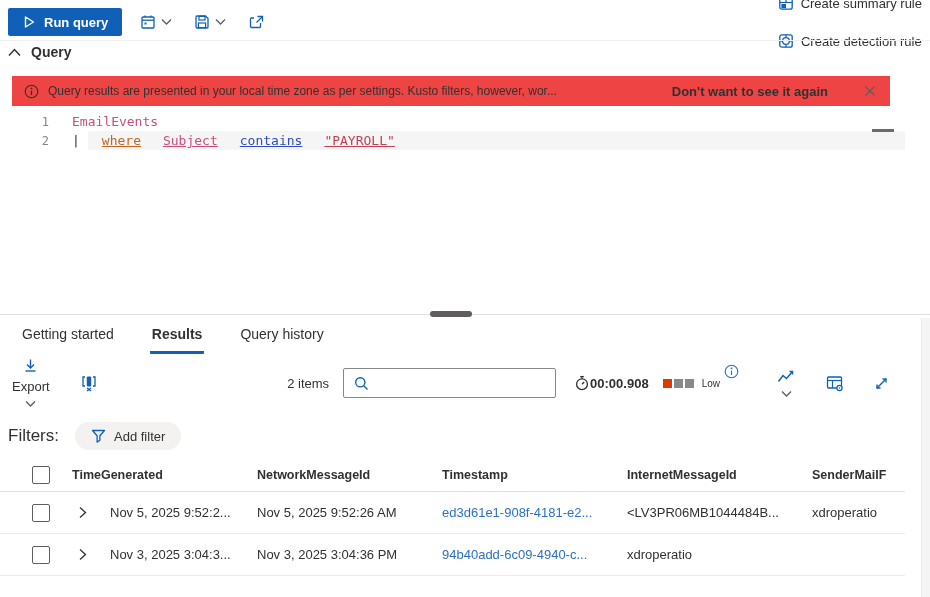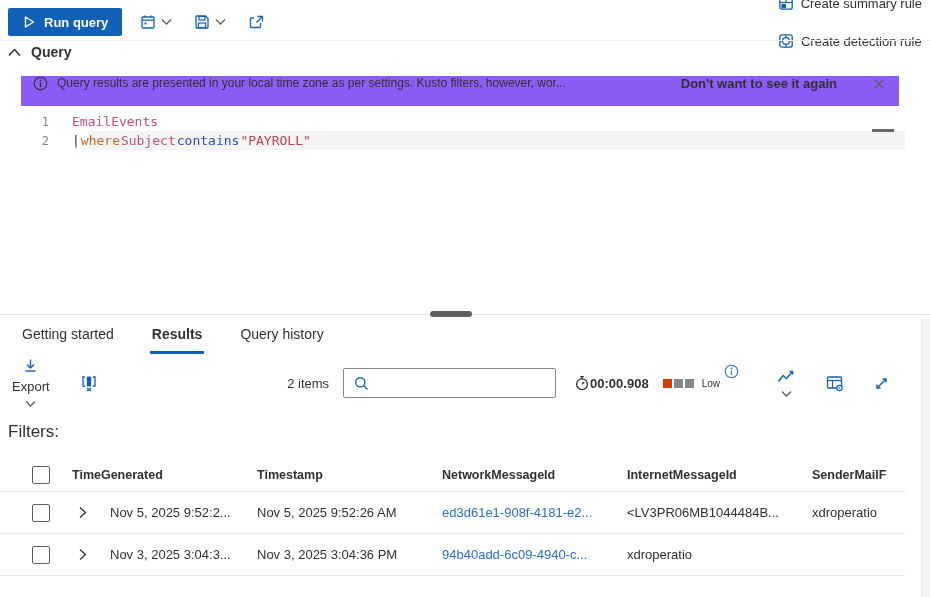--- a/index.html
+++ b/index.html
@@ -22,34 +22,34 @@
   .cmd-gap{ width:14px; }
   .cmdbar-right{ margin-left:auto; display:flex; align-items:center; gap:22px;flex-direction:column; }
   .cmd-link{ display:flex; align-items:center; gap:7px; background:none; border:none; cursor:pointer;
     font-size:13px; color:var(--text); font-family:"Liberation Sans",sans-serif; }
 
   
   .query-header{ position:absolute; top:44px; left:8px; display:flex; align-items:center; gap:10px; cursor:pointer; }
   .query-header .title{ font-size:14px; font-weight:bold; }
 
   
-  .banner{ position:absolute; top:76px; left:21px; width:878px; height:30px; background:#8b5cf6;
-    display:flex; align-items:flex-start; padding:0 12px; }
+  .banner{ position:absolute; top:76px; left:12px; width:878px; height:30px; background:#ef4444;
+    display:flex; align-items:center; padding:0 12px; }
   .banner .msg{ font-size:12px; color:var(--text); margin-left:9px; white-space:nowrap; overflow:hidden; }
   .banner .dismiss{ margin-left:auto; font-size:13px; font-weight:bold; white-space:nowrap; cursor:pointer; padding-right:34px; }
   .banner .close{ background:none; border:none; cursor:pointer; padding:2px; }
 
   
   .editor{ position:absolute; top:112px; left:0; width:930px; height:198px; font-family:"DejaVu Sans Mono", monospace; font-size:13px; }
   .code-line{ position:relative; height:19px; display:flex; align-items:center; }
   .code-line .ln{ width:72px; text-align:right; color:#858585; padding-right:23px; font-size:12px; }
   .code-line.highlight::before{ content:""; position:absolute; left:88px; right:25px; top:0; bottom:0; background:#f5f5f5; }
   .code-line .tokens{ position:relative; display:flex; }
   .tok{ white-space:pre; }
-  .tok + .tok{ margin-left:1px; }
+  .tok + .tok{ margin-left:22px;text-decoration:underline; }
   .tok-table{ color:var(--code-table); }
   .tok-pipe{ color:#333; }
   .tok-keyword{ color:var(--code-keyword); }
   .tok-column{ color:var(--code-table); }
   .tok-operator{ color:var(--code-operator); }
   .tok-string{ color:var(--code-string); }
   .minimap-marker{ position:absolute; top:17px; left:872px; width:22px; height:3px; background:#6b6b6b; }
 
   
   .splitter{ position:absolute; top:314px; left:0; width:930px; height:1px; background:var(--divider); }
@@ -339,28 +339,36 @@
               <polyline points="8.5,3 12,3 12,6.5" fill="none" stroke="#1160b7" stroke-width="1.4"></polyline>
               <polyline points="6.5,12 3,12 3,8.5" fill="none" stroke="#1160b7" stroke-width="1.4"></polyline>
             </svg>
         </span>
       </button>
     </div>
   </div>
 
   <div class="filters-row">
     <span class="filters-label">Filters:</span>
+    <button class="add-filter">
+      <span>
+        <svg width="15" height="14" viewBox="0 0 15 14">
+            <path d="M1.5 1.5 h12 l-4.6 5.2 v4.6 l-2.8 1.8 v-6.4 Z" fill="none" stroke="#1160b7" stroke-width="1.3" stroke-linejoin="round"></path>
+          </svg>
+      </span>
+      <span>Add filter</span>
+    </button>
   </div>
 
   <div class="rtable">
     <div class="trow head">
       <div class="cb"></div>
       <div class="th first">TimeGenerated</div>
+      <div class="th">NetworkMessageId</div>
       <div class="th">Timestamp</div>
-      <div class="th">NetworkMessageId</div>
       <div class="th">InternetMessageId</div>
       <div class="th">SenderMailF</div>
     </div>
 
     <div class="trow body">
       <div class="cb"></div>
       <button class="expander">
         <span>
           <svg width="13" height="13" viewBox="0 0 13 13">
               <polyline points="4,1.5 9.5,6.5 4,11.5" fill="none" stroke="#323130" stroke-width="1.3"></polyline>

